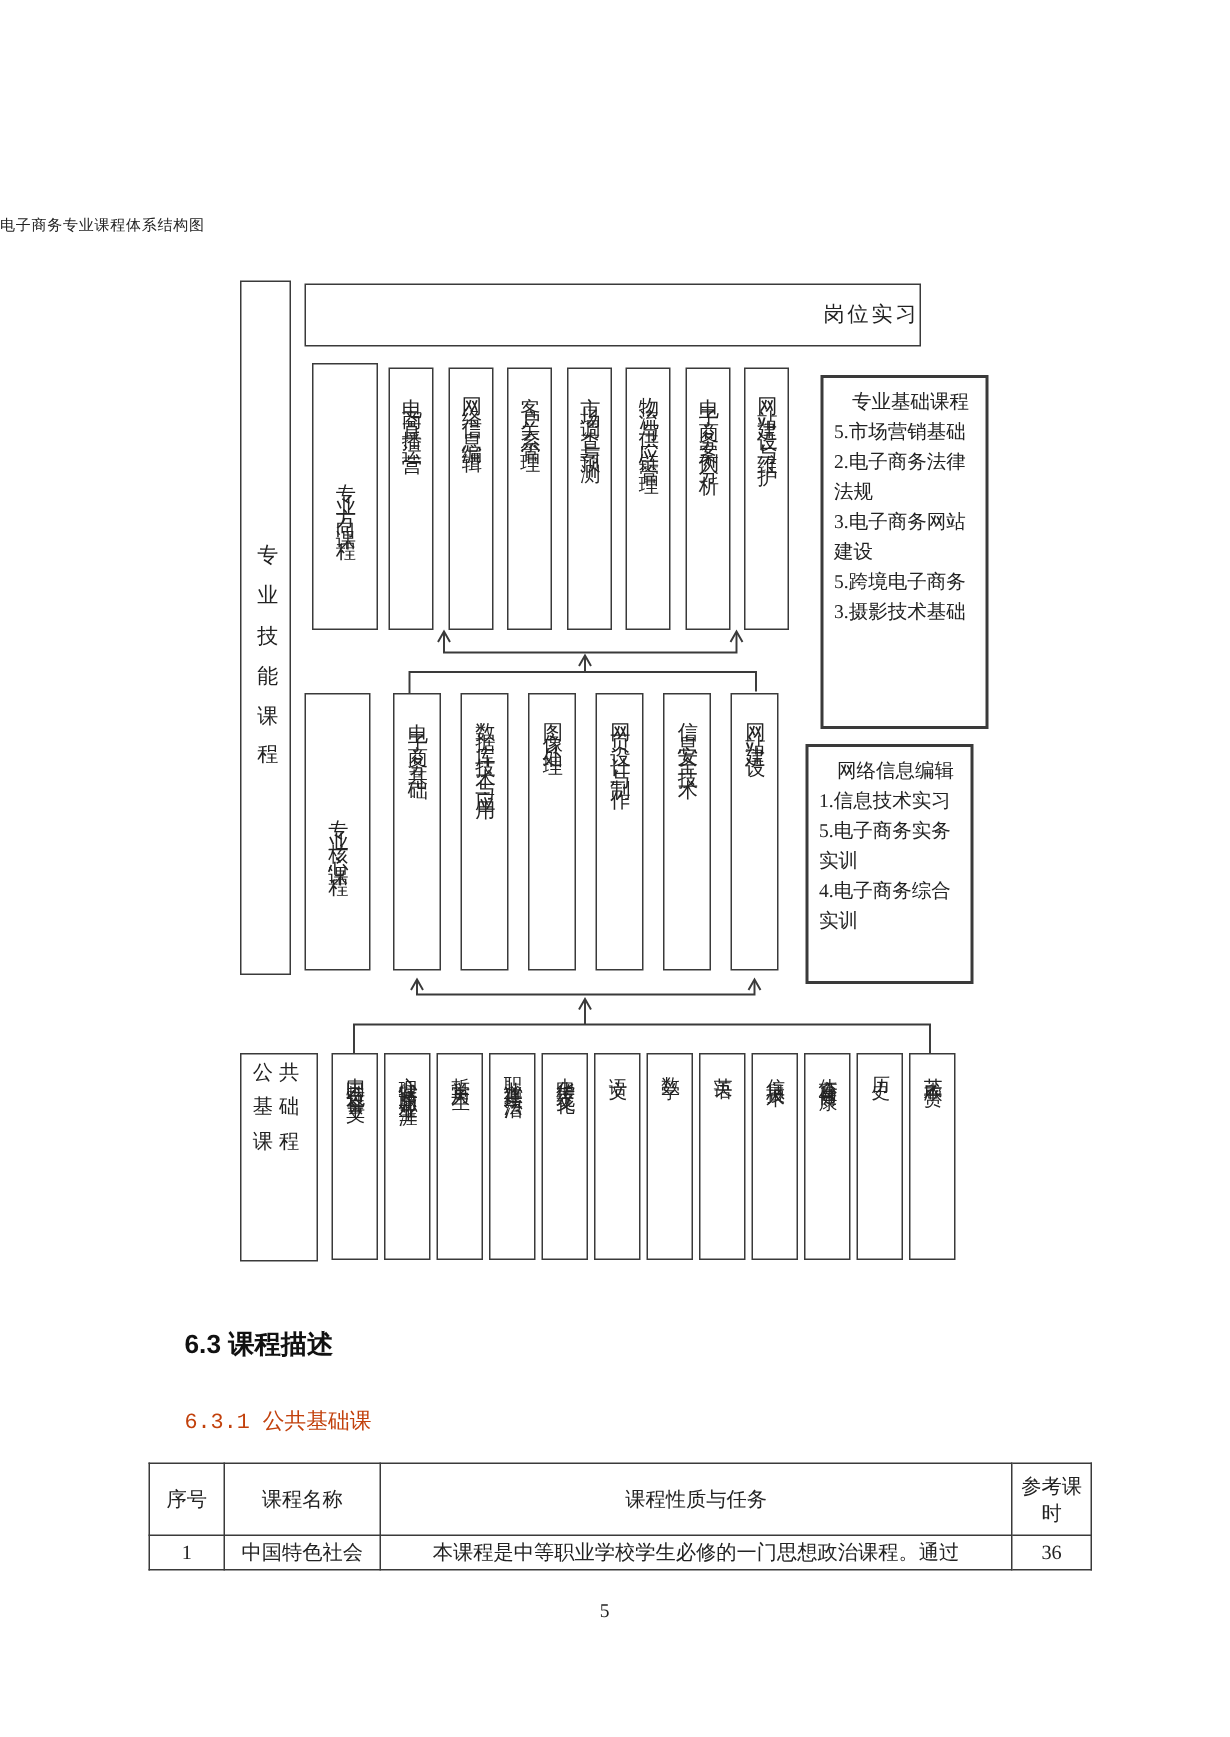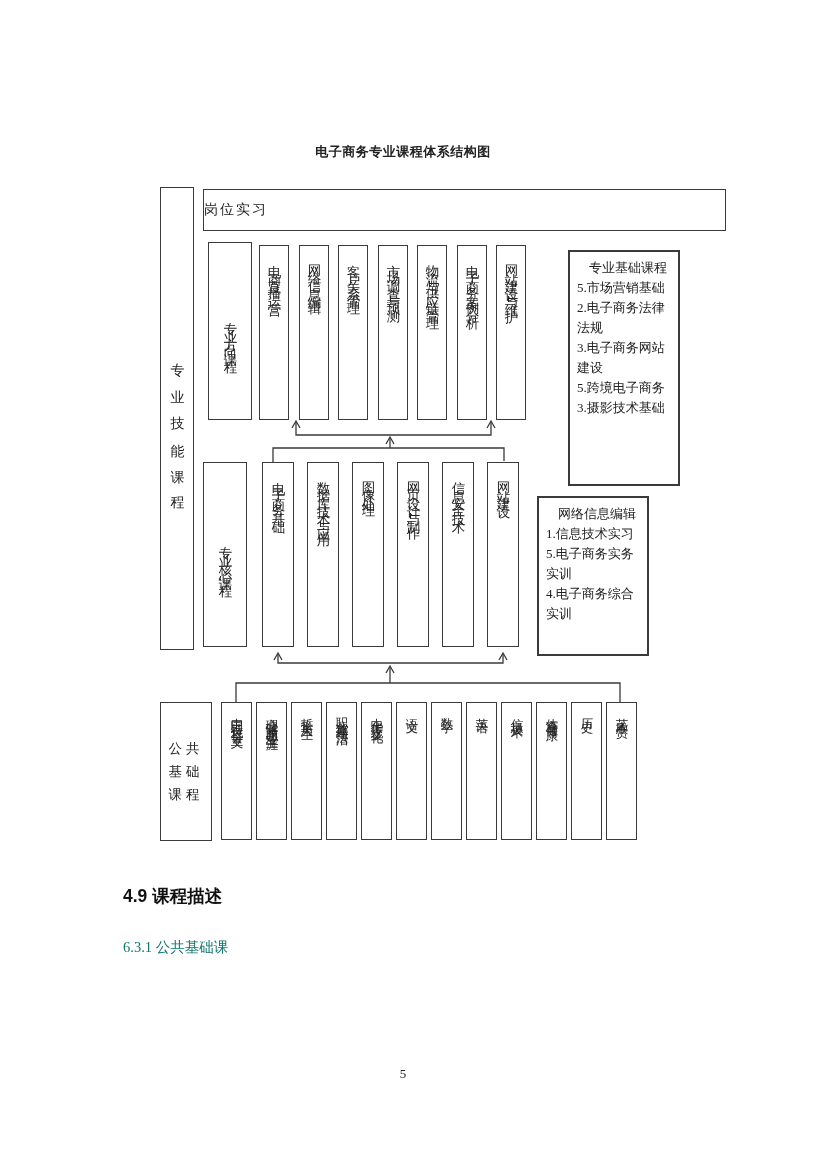--- a/index.html
+++ b/index.html
@@ -1,48 +1,48 @@
 <!DOCTYPE html>
 <html><head>
 <meta charset="utf-8">
 <style>
   html,body{margin:0;padding:0;background:#e8e8e8;}
   .page{position:relative;width:820px;height:1158px;background:#ffffff;margin:0 auto;
         font-family:"Liberation Serif","DejaVu Serif",serif;color:#222;overflow:hidden;}
-  .doc-title{position:absolute;left:0;top:143px;width:806px;text-align:center;
-             font-size:13px;font-weight:700;letter-spacing:.5px;}
+  .doc-title{position:absolute;left:0;top:143px;width:806px;
+             font-size:10px;font-weight:400;letter-spacing:.5px;}
   
   .box{position:absolute;border:1.5px solid #3a3a3a;background:#fff;box-sizing:border-box;}
   .panel{position:absolute;border:2px solid #3a3a3a;background:#fff;box-sizing:border-box;
          font-size:13px;line-height:20px;padding:6px 7px;}
   .panel .panel-title{padding-left:12px;}
   .vtext{writing-mode:vertical-rl;text-orientation:upright;display:block;}
   .skill-box{left:160px;top:187px;width:34px;height:463px;display:flex;justify-content:center;align-items:center;}
   .skill-box .vtext{font-size:14px;letter-spacing:27px;margin-bottom:-27px;}
-  .internship{left:203px;top:189px;width:523px;height:42px;display:flex;align-items:center;justify-content:flex-start;font-size:14px;letter-spacing:2px;}
+  .internship{left:203px;top:189px;width:411px;height:42px;display:flex;align-items:center;justify-content:flex-end;font-size:14px;letter-spacing:2px;}
   .label-box{width:44px;display:flex;justify-content:center;align-items:center;}
   .label-box .vtext{font-size:13.5px;letter-spacing:8px;margin-bottom:-8px;}
   .direction-label{left:208px;top:242px;height:178px;}
   .core-label{left:203px;top:462px;height:185px;}
   .course{display:flex;justify-content:center;}
   .course .vtext{font-size:13.5px;letter-spacing:7.5px;padding-top:8px;}
   .r1{top:245px;height:175px;width:30px;}
   .r2{top:462px;height:185px;width:32px;}
   .r3{top:702px;height:138px;width:31px;}
   .r3 .vtext{font-size:12.5px;letter-spacing:2.5px;padding-top:5px;}
-  .public-box{left:160px;top:702px;width:52px;height:139px;display:flex;align-items:center;justify-content:center;}
+  .public-box{left:160px;top:702px;width:52px;height:139px;display:flex;justify-content:center;}
   .public-box .htext{display:block;width:40px;font-size:13.5px;letter-spacing:4px;line-height:23px;text-align:center;}
-  .basic-panel{left:568px;top:250px;width:112px;height:236px;}
+  .basic-panel{left:547px;top:250px;width:112px;height:236px;}
   .practice-panel{left:537px;top:496px;width:112px;height:160px;}
   .connectors{position:absolute;left:0;top:0;}
   
   .heading{position:absolute;left:123px;top:884px;font-family:"Liberation Sans","DejaVu Sans",sans-serif;
            font-weight:700;font-size:17.5px;color:#111;}
-  .subheading{position:absolute;left:123px;top:938px;font-family:Liberation Serif, serif;
-              font-size:14.5px;color:#0f766e;}
+  .subheading{position:absolute;left:123px;top:938px;font-family:Liberation Mono, monospace;
+              font-size:14.5px;color:#c2410c;}
   table.course-table{position:absolute;left:99px;top:975px;width:628px;border-collapse:collapse;table-layout:fixed;
                      font-size:13.5px;color:#222;}
   table.course-table td{border:1.5px solid #3a3a3a;text-align:center;vertical-align:middle;padding:2px 4px;box-sizing:border-box;}
   table.course-table .hdr td{height:48px;}
   table.course-table .row td{height:21px;}
   td.c-hours{padding:2px 10px;}
   .page-number{position:absolute;left:0;top:1066px;width:806px;text-align:center;font-size:13px;}
 </style>
 </head>
 <body>
@@ -174,19 +174,41 @@
 
       <path d="M274,660 L278,653 L282,660"></path>
       <path d="M278,654 L278,663 L503,663 L503,654"></path>
       <path d="M499,660 L503,653 L507,660"></path>
       <path d="M386,673 L390,666 L394,673"></path>
       <path d="M390,667 L390,683"></path>
       <path d="M236,702 L236,683 L620,683 L620,702"></path>
     </g>
   </svg>
 
-  <div class="heading">4.9 课程描述</div>
+  <div class="heading">6.3 课程描述</div>
   <div class="subheading">6.3.1 公共基础课</div>
 
+  <table class="course-table">
+    <colgroup>
+        <col style="width:50px">
+        <col style="width:104px">
+        <col style="width:421px">
+        <col style="width:53px">
+      </colgroup>
+    <tbody>
+        <tr class="hdr">
+      <td>序号</td>
+      <td>课程名称</td>
+      <td>课程性质与任务</td>
+      <td class="c-hours">参考课时</td>
+    </tr>
+    <tr class="row">
+      <td>1</td>
+      <td>中国特色社会</td>
+      <td>本课程是中等职业学校学生必修的一门思想政治课程。通过</td>
+      <td>36</td>
+    </tr>
+  </tbody>
+    </table>
 
   <div class="page-number">5</div>
 
 </div>
 
 </body></html>

